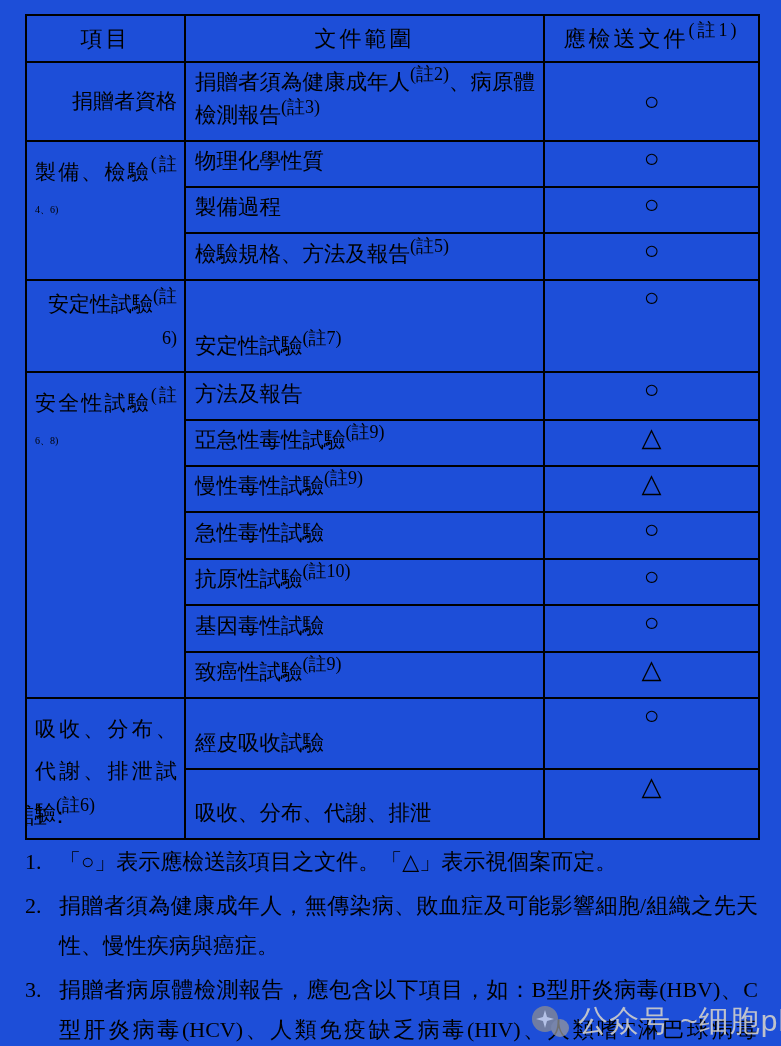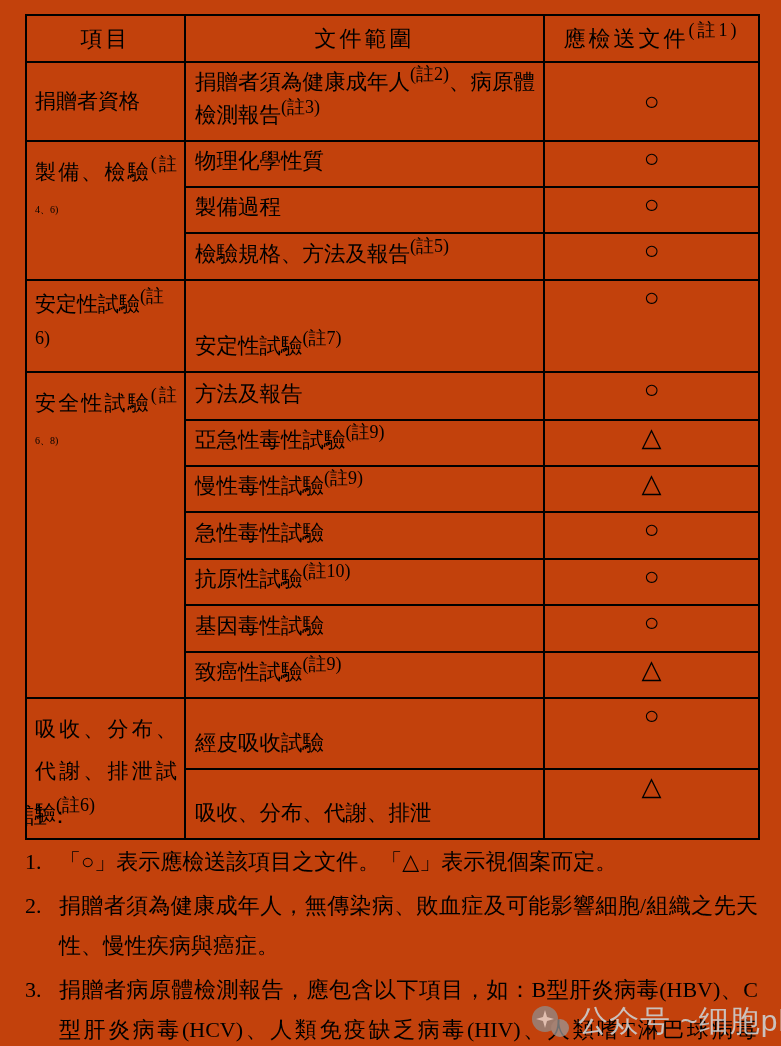--- a/index.html
+++ b/index.html
@@ -1,36 +1,36 @@
 <!DOCTYPE html>
 <html><head>
 <meta charset="utf-8">
 <style>
   * { margin:0; padding:0; box-sizing:border-box; }
   body { background:#e8e8e8; font-family:"Liberation Serif","DejaVu Serif",serif; }
   .page {
     position:relative; width:781px; height:1046px; margin:0 auto;
-    background:#c2410c; color:#000; overflow:hidden;
+    background:#1d4ed8; color:#000; overflow:hidden;
   }
 
   
   table.doc-table {
     position:absolute; left:25px; top:14px; width:733px;
     border-collapse:collapse; table-layout:fixed;
   }
   .doc-table th, .doc-table td { border:2px solid #000; overflow:hidden; }
   .doc-table th {
     font-weight:normal; font-size:22px; text-align:center;
     vertical-align:middle; letter-spacing:3px;
   }
   td.section-cell {
     font-size:21px; vertical-align:top; padding:9px 7px 4px 8px;
     line-height:42px;
   }
-  td.section-cell.vmid { vertical-align:middle; padding-top:2px; }
+  td.section-cell.vmid { vertical-align:middle; padding-top:2px;text-align:right; }
   td.scope-cell {
     font-size:21.5px; vertical-align:bottom; padding:3px 8px 8px 9px;
     line-height:33px; text-align:justify;
   }
   td.symbol-cell {
     font-size:26px; text-align:center; vertical-align:top;
     padding-top:2px; line-height:30px;
   }
   td.symbol-cell.vmid { vertical-align:middle; padding-top:0; }
   sup.note-ref { font-size:18px; line-height:0; position:relative; top:-1px; }

